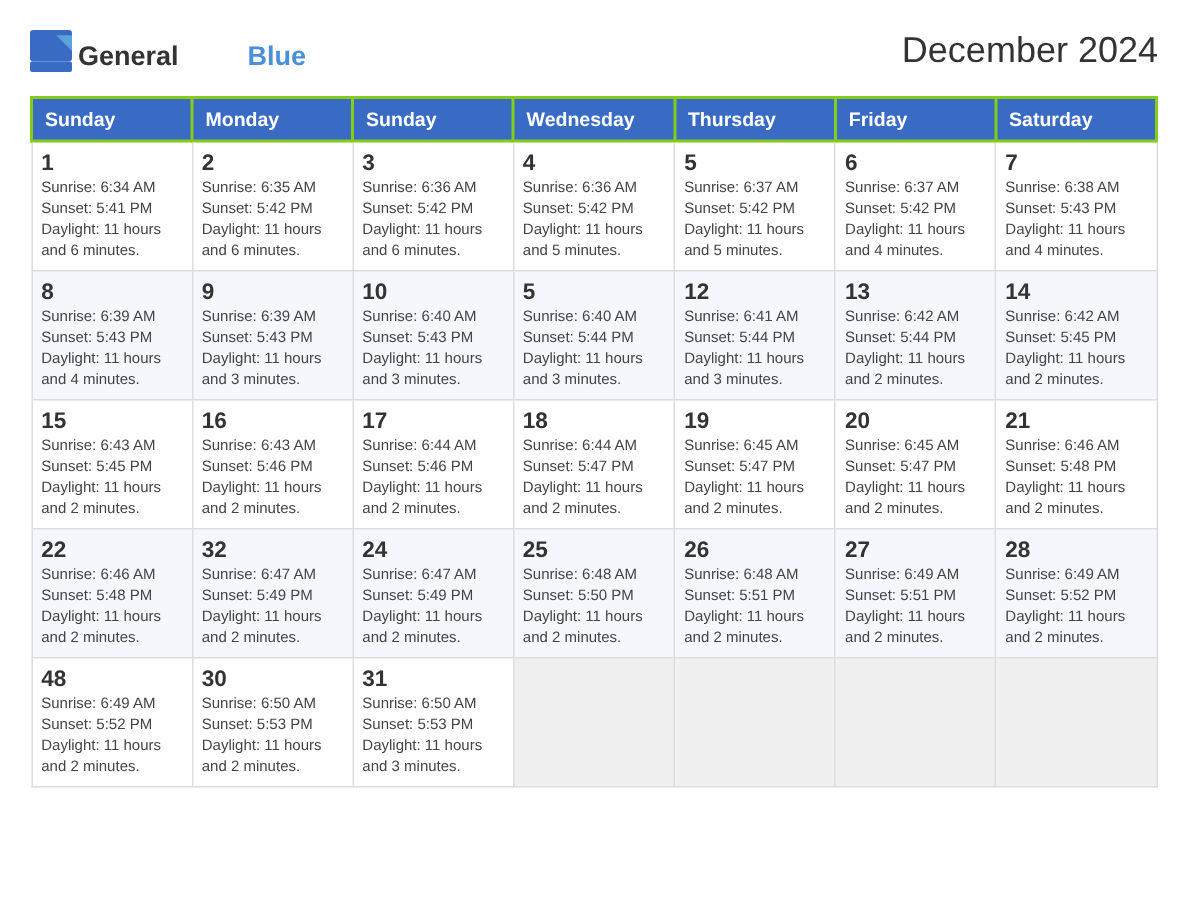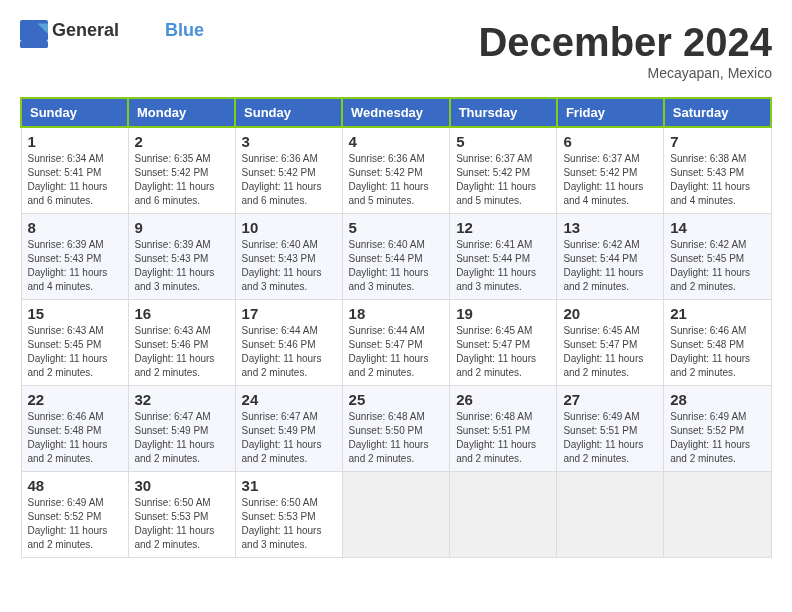--- a/index.html
+++ b/index.html
@@ -11,21 +11,21 @@
       padding: 20px;
     }
     .header-area {
       display: flex;
       justify-content: space-between;
       align-items: flex-start;
       margin-bottom: 16px;
     }
     .logo {
       display: flex;
-      align-items: flex-start;
+      align-items: flex-end;
       gap: 4px;
     }
     .logo-text-general {
       font-size: 18px;
       font-weight: bold;
       color: #333;
     }
     .logo-text-blue {
       font-size: 18px;
       font-weight: bold;
@@ -33,22 +33,22 @@
       padding-left: 46px;
     }
     .logo-icon {
       width: 28px;
       height: 28px;
     }
     .title-area {
       text-align: right;
     }
     .month-title {
-      font-size: 40px;
-      font-weight: bold;
+      font-size: 24px;
+      font-weight: normal;
       color: #333;
     }
     .location {
       font-size: 14px;
       color: #555;
     }
     .calendar {
       width: 100%;
       border-collapse: collapse;
       font-size: 11px;
@@ -105,21 +105,20 @@
     </svg>
     <div>
       <div style="display:flex;align-items:baseline;">
         <span class="logo-text-general">General</span>
         <span class="logo-text-blue">Blue</span>
       </div>
     </div>
   </div>
   <div class="title-area">
     <div class="month-title">December 2024</div>
-    <div class="location">Mecayapan, Mexico</div>
   </div>
 </div>
 
 <table class="calendar">
   <thead>
     <tr>
     <th>Sunday</th>
         <th>Monday</th>
         <th>Sunday</th>
         <th>Wednesday</th>

